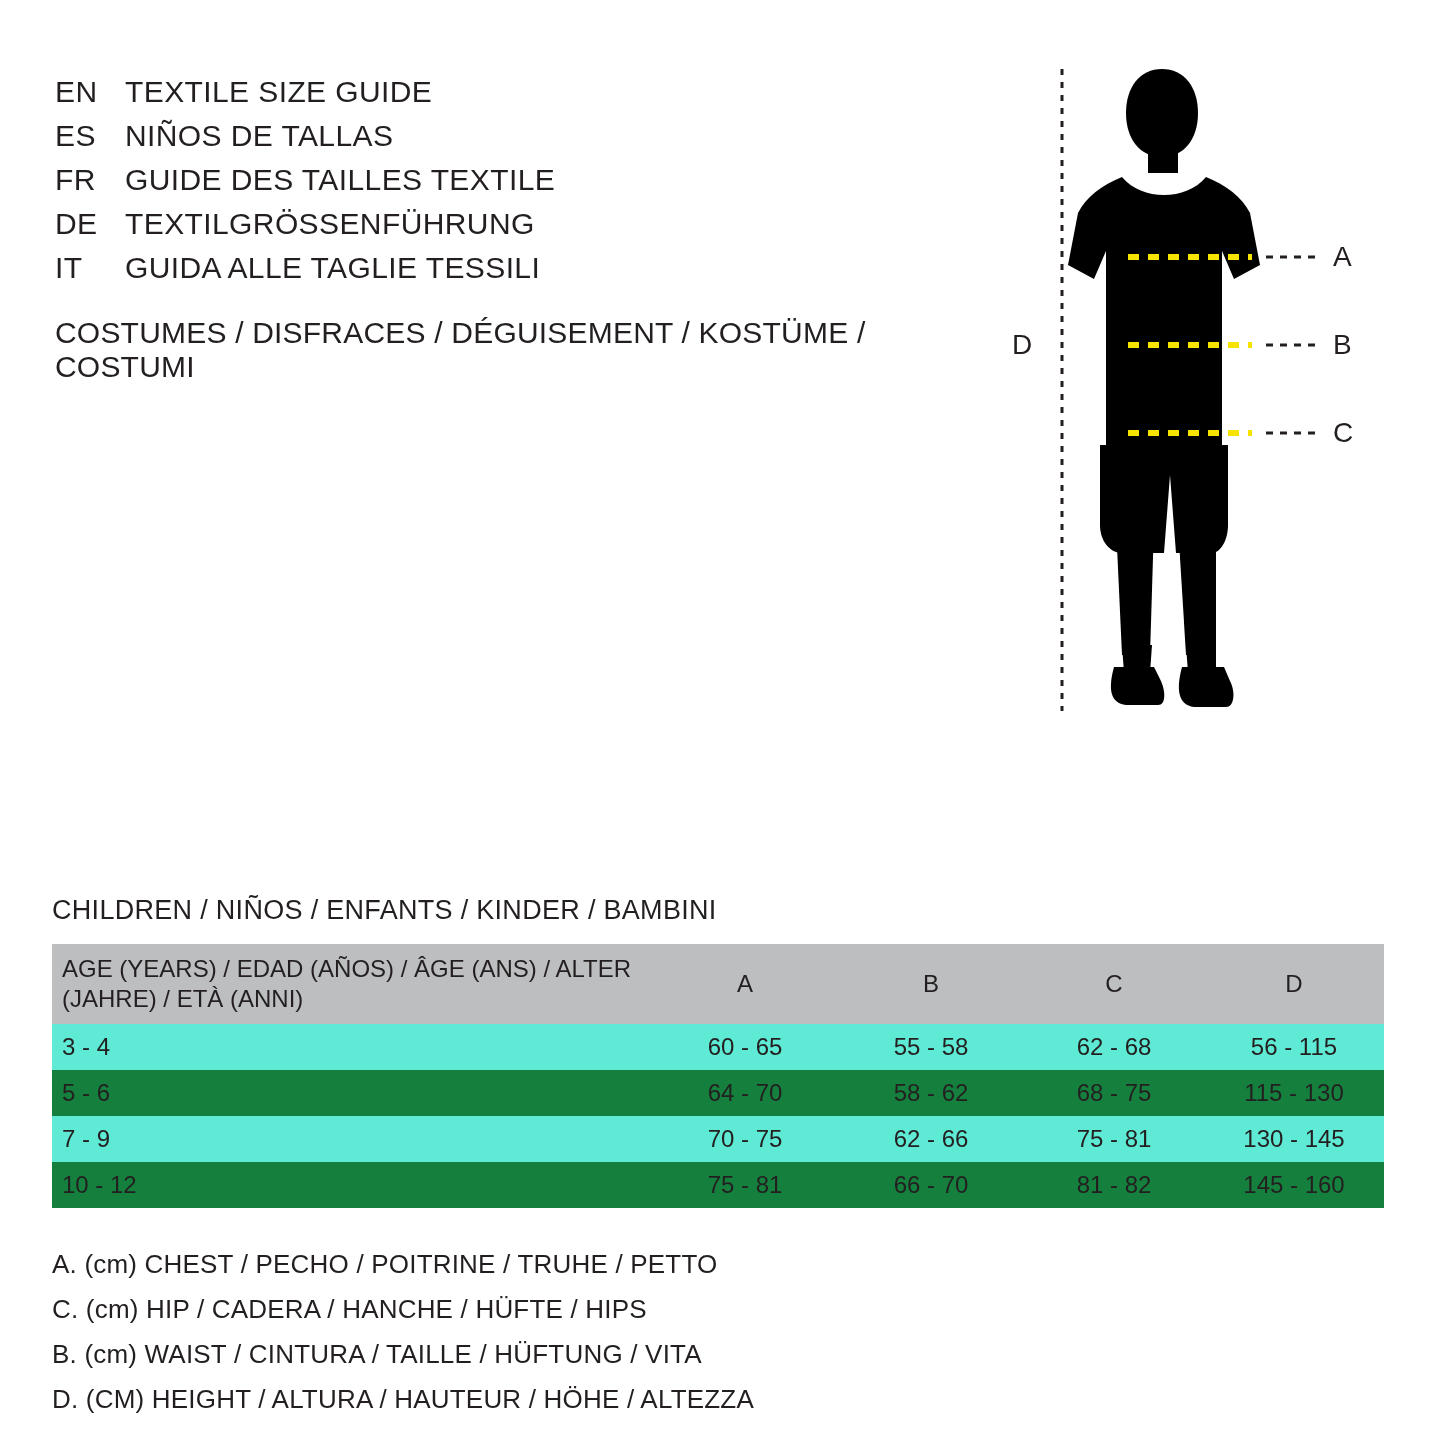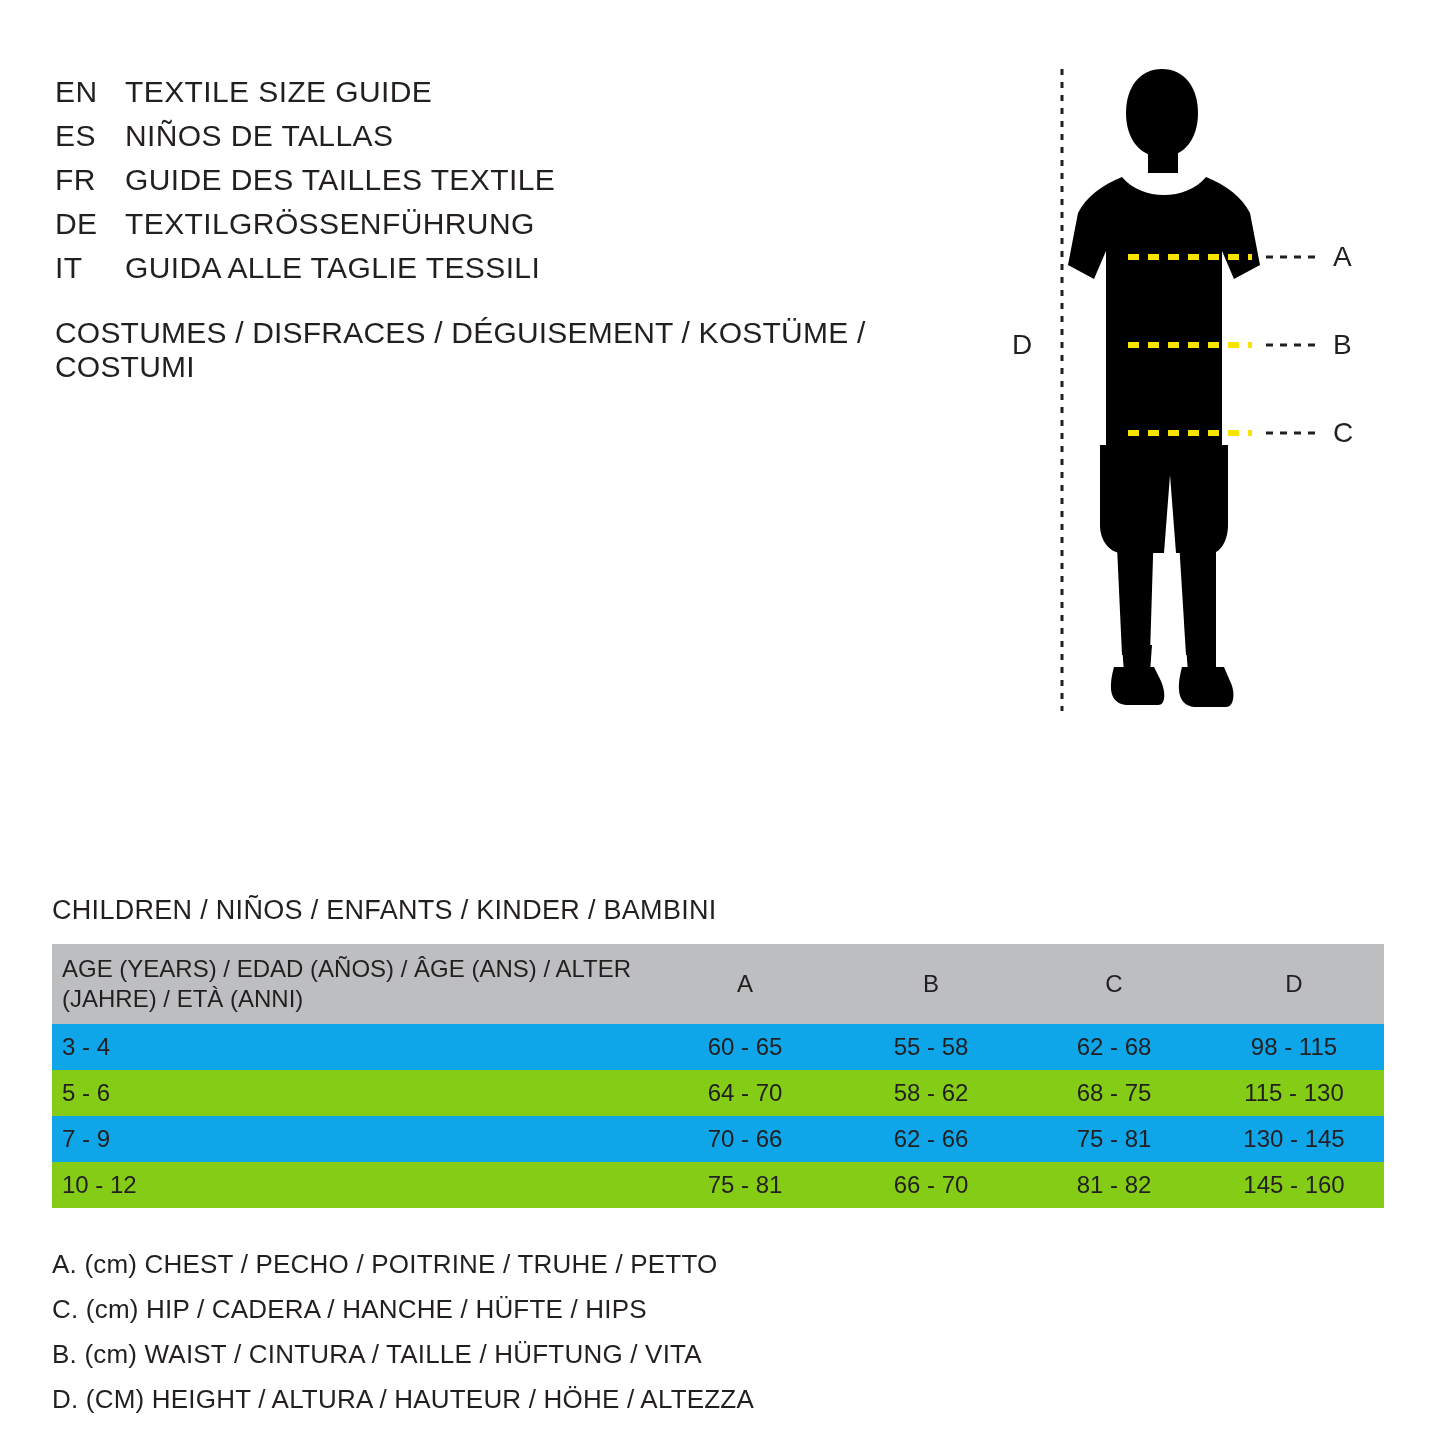--- a/index.html
+++ b/index.html
@@ -94,24 +94,24 @@
   table.size-table td {
     text-align: center;
     padding: 8px 6px;
     line-height: 30px;
   }
   table.size-table td.age-cell {
     text-align: left;
     padding-left: 10px;
   }
   table.size-table tbody tr.odd td {
-    background: #0ea5e9;
+    background: #5eead4;
   }
   table.size-table tbody tr.even td {
-    background: #84cc16;
+    background: #15803d;
   }
 
   .legend {
     margin-top: 34px;
   }
   .legend-row {
     font-size: 26px;
     line-height: 45px;
     letter-spacing: 0.2px;
     color: #231f20;
@@ -217,32 +217,32 @@
         <th>C</th>
         <th>D</th>
       </tr>
     </thead>
     <tbody>
       <tr class="odd">
         <td class="age-cell">3 - 4</td>
         <td>60 - 65</td>
         <td>55 - 58</td>
         <td>62 - 68</td>
-        <td>98 - 115</td>
+        <td>56 - 115</td>
       </tr>
       <tr class="even">
         <td class="age-cell">5 - 6</td>
         <td>64 - 70</td>
         <td>58 - 62</td>
         <td>68 - 75</td>
         <td>115 - 130</td>
       </tr>
       <tr class="odd">
         <td class="age-cell">7 - 9</td>
-        <td>70 - 66</td>
+        <td>70 - 75</td>
         <td>62 - 66</td>
         <td>75 - 81</td>
         <td>130 - 145</td>
       </tr>
       <tr class="even">
         <td class="age-cell">10 - 12</td>
         <td>75 - 81</td>
         <td>66 - 70</td>
         <td>81 - 82</td>
         <td>145 - 160</td>

